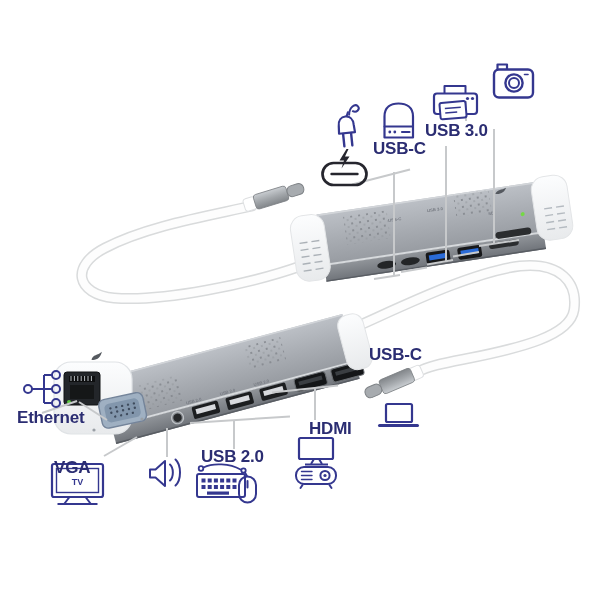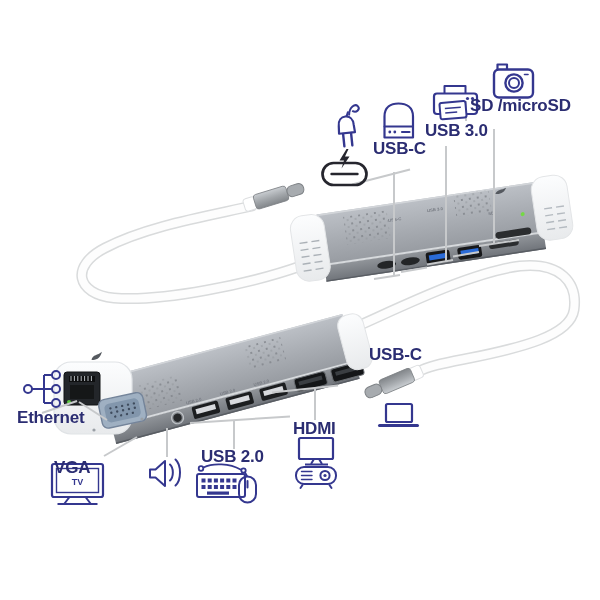--- a/index.html
+++ b/index.html
@@ -312,20 +312,19 @@
   </g>
 
   <g stroke="#34378f" fill="none">
     <rect x="386" y="404" width="26" height="18" rx="1.5" stroke-width="2.2"></rect>
     <path d="M379.5 425.5 H417.5" stroke-width="3" stroke-linecap="round"></path>
   </g>
 </svg>
 
 <div class="lbl" style="left:373px;top:140px">USB-C</div>
 <div class="lbl" style="left:425px;top:122px">USB 3.0</div>
-<div class="lbl" style="left:470px;top:97px">SD /microSD</div>
 <div class="lbl" style="left:17px;top:409px">Ethernet</div>
 <div class="lbl" style="left:54px;top:459px">VGA</div>
 <div class="lbl" style="left:201px;top:448px">USB 2.0</div>
-<div class="lbl" style="left:293px;top:420px">HDMI</div>
+<div class="lbl" style="left:309px;top:420px">HDMI</div>
 <div class="lbl" style="left:369px;top:346px">USB-C</div>
 
 </div>
 
 </body></html>

